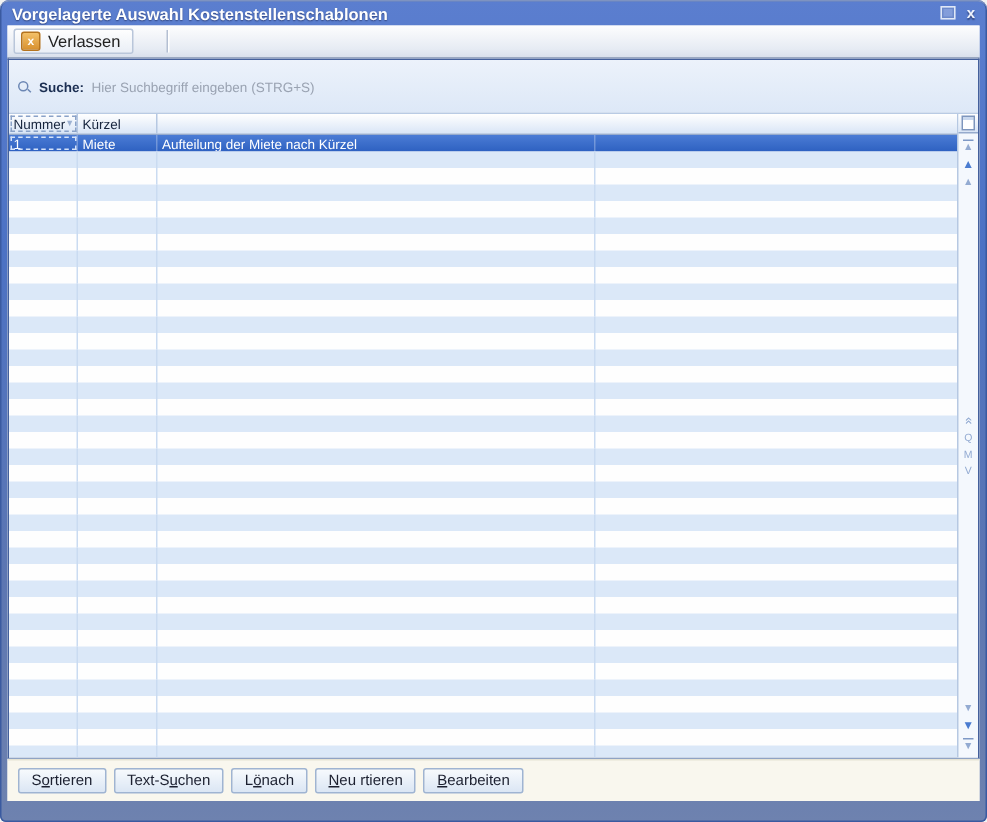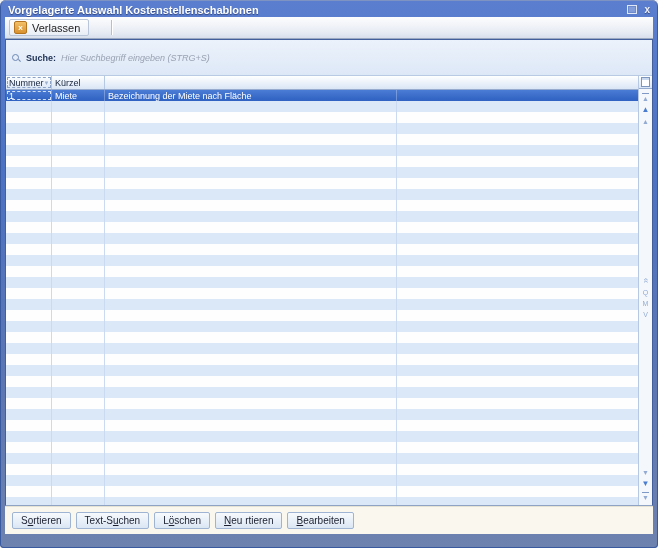--- a/index.html
+++ b/index.html
@@ -24,21 +24,21 @@
            font-size:8px;font-weight:bold;display:flex;align-items:center;justify-content:center;line-height:1;}
   .tb-sep{width:1px;height:15px;background:#b4bfd2;margin-left:18px;box-shadow:1px 0 0 #fff;}
   .content{flex:1;display:flex;flex-direction:column;min-height:0;background:#fff;
            border:1px solid #44609c;border-bottom-color:#8fa3c4;}
   .searchrow{height:13px;flex:0 0 auto;background:linear-gradient(#ecf2fb,#dde8f7);
              border-bottom:1px solid #b9cbe4;display:flex;align-items:center;gap:5px;padding:11px 5px;font-size:9px;}
   .mag{position:relative;width:10px;height:10px;flex:0 0 auto;}
   .mag::before{content:"";position:absolute;left:1px;top:1px;width:5px;height:5px;border:1px solid #6c87b4;border-radius:50%;}
   .mag::after{content:"";position:absolute;left:7px;top:7px;width:3px;height:1px;background:#6c87b4;transform:rotate(45deg);}
   .search-label{font-weight:bold;color:#1c2f52;}
-  .search-ph{font-style:italic;color:#9aa3b2;}
+  .search-ph{color:#9aa3b2;}
   .grid-area{flex:1;display:flex;min-height:0;}
   .grid{flex:1;display:flex;flex-direction:column;overflow:hidden;min-width:0;}
   .gridhead{height:13px;flex:0 0 auto;display:flex;background:linear-gradient(#ffffff,#d9e5f6);
             border-bottom:1px solid #96abcd;font-size:9px;color:#16243d;}
   .hcell{display:flex;align-items:center;padding:0 3px;border-right:1px solid #b6c8e2;box-sizing:border-box;}
   .hcell.sorted{outline:1px dashed #8aa2c8;outline-offset:-2px;}
   .sort{margin-left:auto;font-size:6px;color:#9eb2d2;line-height:1;}
   .c0{width:46px;flex:0 0 auto;} .c1{width:53px;flex:0 0 auto;} .c2{width:292px;flex:0 0 auto;} .c3{flex:1;border-right:none;}
   .gridbody{flex:1;display:flex;flex-direction:column;overflow:hidden;}
   .row{height:11px;flex:0 0 auto;display:flex;font-size:9px;background:#fefefe;color:#1a2740;}
@@ -110,21 +110,21 @@
                 <span>Kürzel</span>
               </div>
               <div class="hcell c3">
                 <span></span>
               </div>
             </div>
           <div class="gridbody" id="gridbody">
               <div class="row sel">
                 <div class="cell c0 focus">1</div>
                 <div class="cell c1">Miete</div>
-                <div class="cell c2">Bezeichnung der Miete nach Fläche</div>
+                <div class="cell c2">Aufteilung der Miete nach Kürzel</div>
                 <div class="cell c3"></div>
               </div>
               <div class="row alt">
                 <div class="cell c0"></div>
                 <div class="cell c1"></div>
                 <div class="cell c2"></div>
                 <div class="cell c3"></div>
               </div>
               <div class="row ">
                 <div class="cell c0"></div>
@@ -391,21 +391,21 @@
             <span>rtieren</span>
           </button>
           <button class="fbtn">
             <span>Text-S</span>
             <span class="accel">u</span>
             <span>chen</span>
           </button>
           <button class="fbtn">
             <span>L</span>
             <span class="accel">ö</span>
-            <span>schen</span>
+            <span>nach</span>
           </button>
           <button class="fbtn">
             <span></span>
             <span class="accel">N</span>
             <span>eu rtieren</span>
           </button>
           <button class="fbtn">
             <span></span>
             <span class="accel">B</span>
             <span>earbeiten</span>

